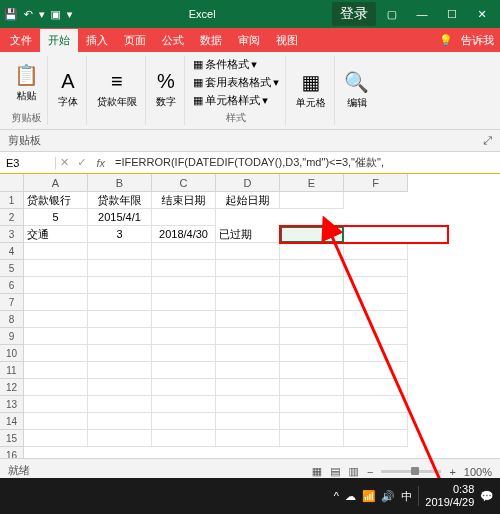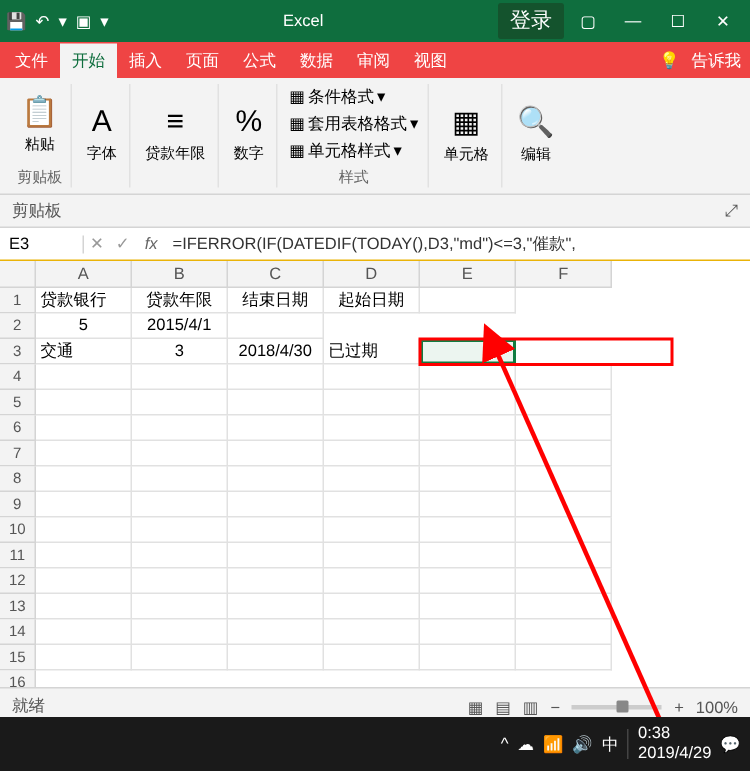--- a/index.html
+++ b/index.html
@@ -44,21 +44,21 @@
 .cell.r{text-align:center}
 .sel{position:absolute;border:2px solid #107c41;background:rgba(16,124,65,0.08);pointer-events:none}
 .redbox{position:absolute;border:2px solid #ff0000;pointer-events:none}
 .arrow-svg{position:absolute;pointer-events:none}
 .status{height:20px;background:#f3f3f3;border-top:1px solid #d4d4d4;display:flex;align-items:flex-end;padding:0 8px;font-size:10px;color:#555}
 .status-r{margin-left:auto;display:flex;align-items:center;gap:8px}
 .slider{width:60px;height:3px;background:#ccc;position:relative}
 .slider::after{content:"";position:absolute;left:50%;top:-3px;width:8px;height:8px;background:#888;border-radius:1px}
 .taskbar{position:absolute;bottom:0;left:0;width:500px;height:36px;background:#1a1a1a;display:flex;align-items:center;color:#fff}
 .tray{margin-left:auto;display:flex;align-items:center;gap:6px;padding-right:6px;font-size:10px}
-.clock{text-align:left;line-height:1.2;font-size:10px}
+.clock{text-align:right;line-height:1.2;font-size:10px}
 .sep{width:1px;height:20px;background:#444}
 </style>
 </head>
 <body>
 
 <div class="window">
 
   <div class="titlebar">
     <div class="tb-left">
       <span class="ic">💾</span>

